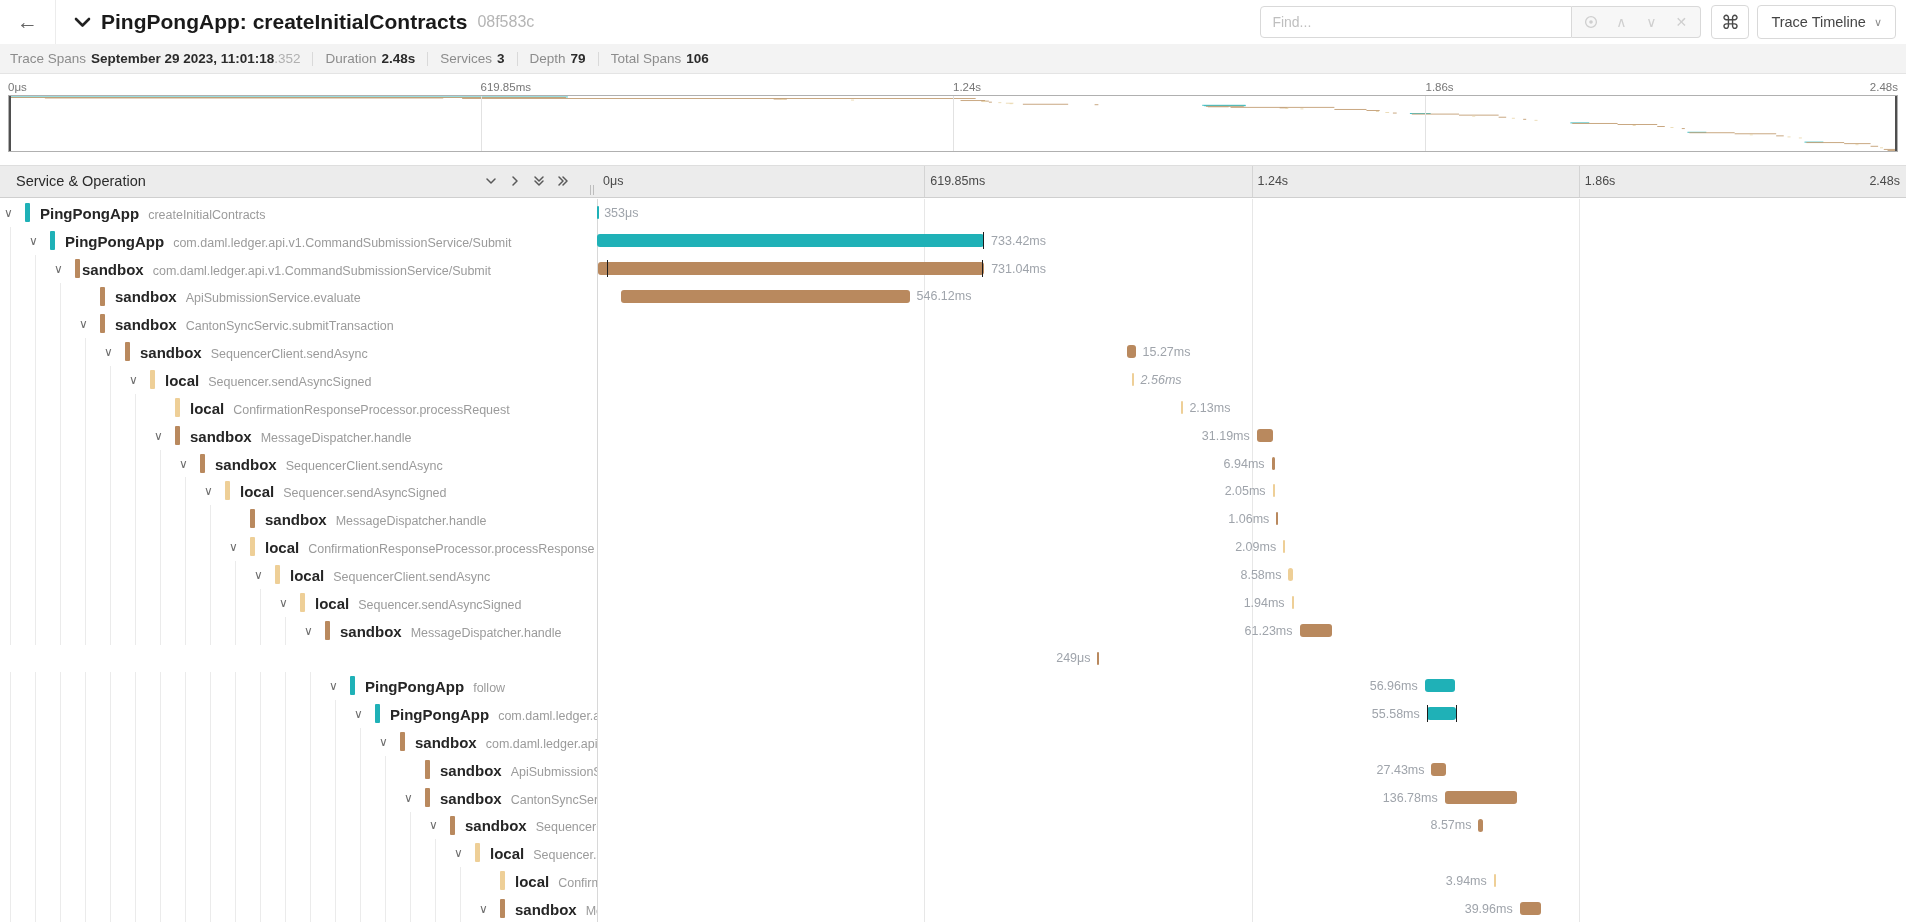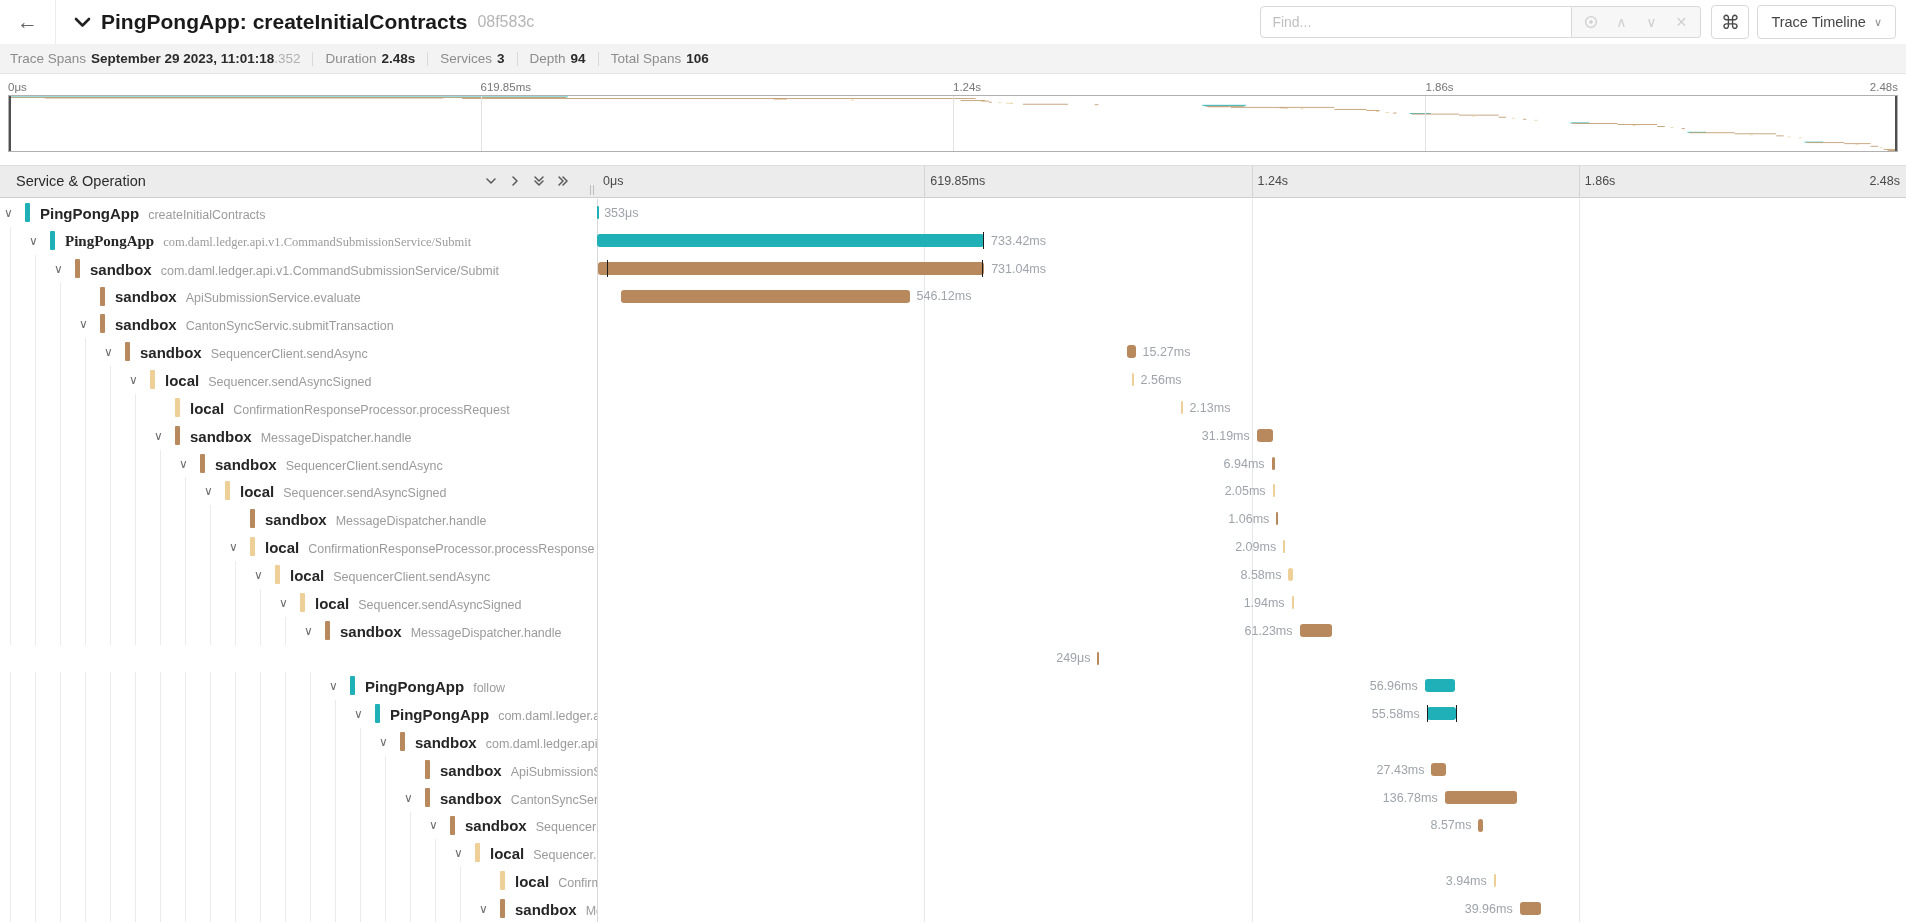--- a/index.html
+++ b/index.html
@@ -122,21 +122,21 @@
     </div>
   </div>
 
   <div class="infobar">
     <span><span class="lbl">Trace Spans</span><span class="val">September 29 2023, 11:01:18</span><span class="suffix">.352</span></span>
     <span class="sep"></span>
     <span><span class="lbl">Duration</span><span class="val">2.48s</span></span>
     <span class="sep"></span>
     <span><span class="lbl">Services</span><span class="val">3</span></span>
     <span class="sep"></span>
-    <span><span class="lbl">Depth</span><span class="val">94</span></span>
+    <span><span class="lbl">Depth</span><span class="val">79</span></span>
     <span class="sep"></span>
     <span><span class="lbl">Total Spans</span><span class="val">106</span></span>
   </div>
 
   <div class="ruler" id="mm-ruler">
       <span class="rt" style="left: calc(0% + 8px);">0μs</span>
       <span class="rt" style="left: calc(24.79% + 8px);">619.85ms</span>
       <span class="rt" style="left: calc(49.58% + 8px);">1.24s</span>
       <span class="rt" style="left: calc(74.37% + 8px);">1.86s</span>
       <span class="rt" style="right: 8px;">2.48s</span>
@@ -273,36 +273,36 @@
         <span class="bar" style="left: 0%; width: 0.0142338%; background: rgb(31, 177, 183);"></span>
         <span class="dur-label" style="left: calc(0.0142339% + 7px);">353μs</span>
       </div>
     </div>
 
     <div class="row">
       <div class="cell-left">
         <span class="guide" style="left: 10px;"></span>
           <span class="row-chev" style="left: 29px;">∨</span>
         <span class="svc-bar" style="left: 50px; background: rgb(31, 177, 183);"></span>
-        <span class="svc-name" style="left: 65px; font-family: Liberation Serif, serif;">PingPongApp<span class="op-name">com.daml.ledger.api.v1.CommandSubmissionService/Submit</span></span>
+        <span class="svc-name" style="left: 65px;">PingPongApp<span class="op-name">com.daml.ledger.api.v1.CommandSubmissionService/Submit</span></span>
       </div>
       <div class="cell-right">
         <span class="bar" style="left: 0%; width: 29.5734%; background: rgb(31, 177, 183);"></span>
         <span class="dur-label" style="left: calc(29.5734% + 7px);">733.42ms</span>
       <span class="btick" style="left: 29.496%;"></span>
         </div>
     </div>
 
     <div class="row">
       <div class="cell-left">
         <span class="guide" style="left: 10px;"></span>
           <span class="guide" style="left: 35px;"></span>
           <span class="row-chev" style="left: 54px;">∨</span>
         <span class="svc-bar" style="left: 75px; background: rgb(185, 137, 94);"></span>
-        <span class="svc-name" style="left: 90px;">sandbox<span class="op-name">com.daml.ledger.api.v1.CommandSubmissionService/Submit</span></span>
+        <span class="svc-name" style="left: 82px;">sandbox<span class="op-name">com.daml.ledger.api.v1.CommandSubmissionService/Submit</span></span>
       </div>
       <div class="cell-right">
         <span class="bar" style="left: 0.0967741%; width: 29.4774%; background: rgb(185, 137, 94);"></span>
         <span class="dur-label" style="left: calc(29.5742% + 7px);">731.04ms</span>
       <span class="btick" style="left: 0.766129%;"></span>
           <span class="btick" style="left: 29.3952%;"></span>
         </div>
     </div>
 
     <div class="row">
@@ -352,21 +352,21 @@
           <span class="guide" style="left: 35px;"></span>
           <span class="guide" style="left: 60px;"></span>
           <span class="guide" style="left: 85px;"></span>
           <span class="guide" style="left: 110px;"></span>
           <span class="row-chev" style="left: 129px;">∨</span>
         <span class="svc-bar" style="left: 150px; background: rgb(238, 207, 151);"></span>
         <span class="svc-name" style="left: 165px;">local<span class="op-name">Sequencer.sendAsyncSigned</span></span>
       </div>
       <div class="cell-right">
         <span class="bar" style="left: 40.8871%; width: 0.103226%; background: rgb(238, 207, 151);"></span>
-        <span class="dur-label" style="left: calc(40.9903% + 7px);">2.56ms</span>
+        <span class="dur-label" style="left: calc(40.9903% + 7px); font-style: italic;">2.56ms</span>
       </div>
     </div>
 
     <div class="row">
       <div class="cell-left">
         <span class="guide" style="left: 10px;"></span>
           <span class="guide" style="left: 35px;"></span>
           <span class="guide" style="left: 60px;"></span>
           <span class="guide" style="left: 85px;"></span>
           <span class="guide" style="left: 110px;"></span>

